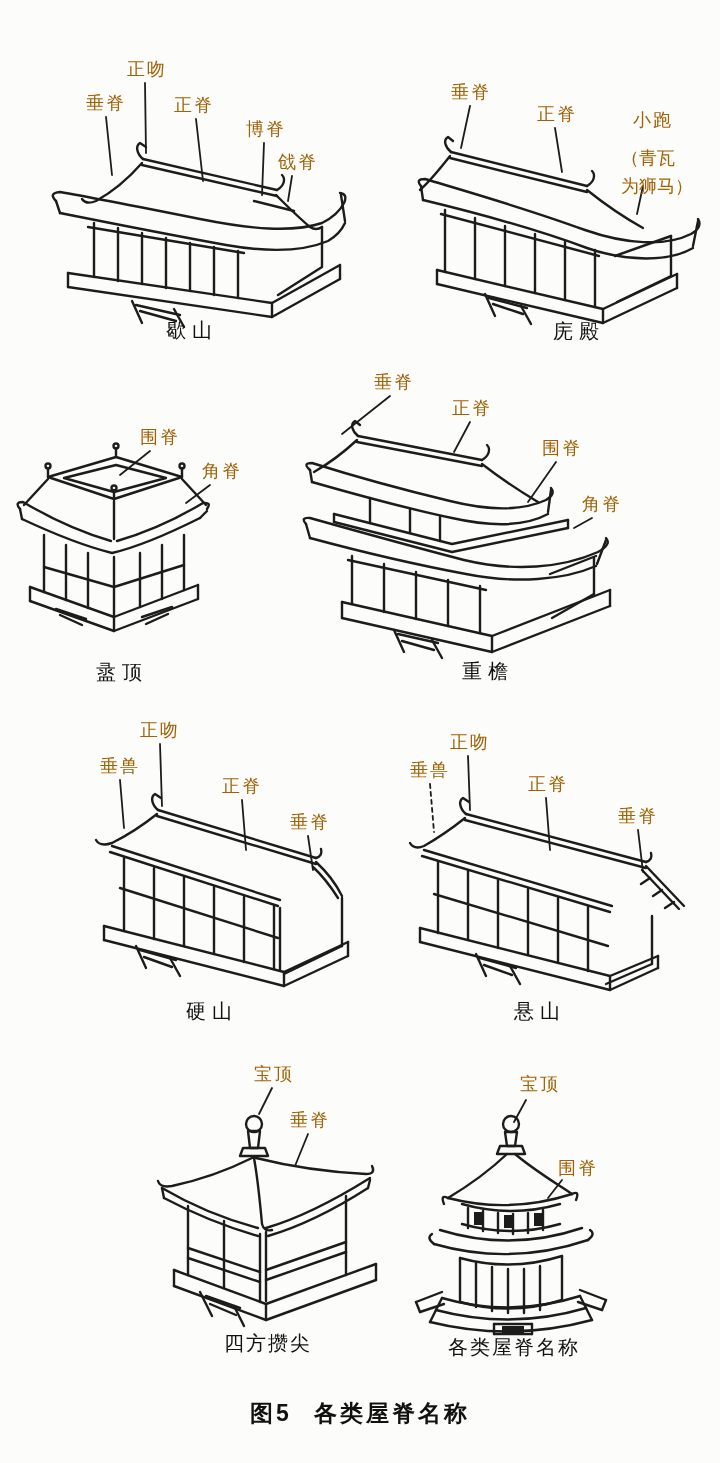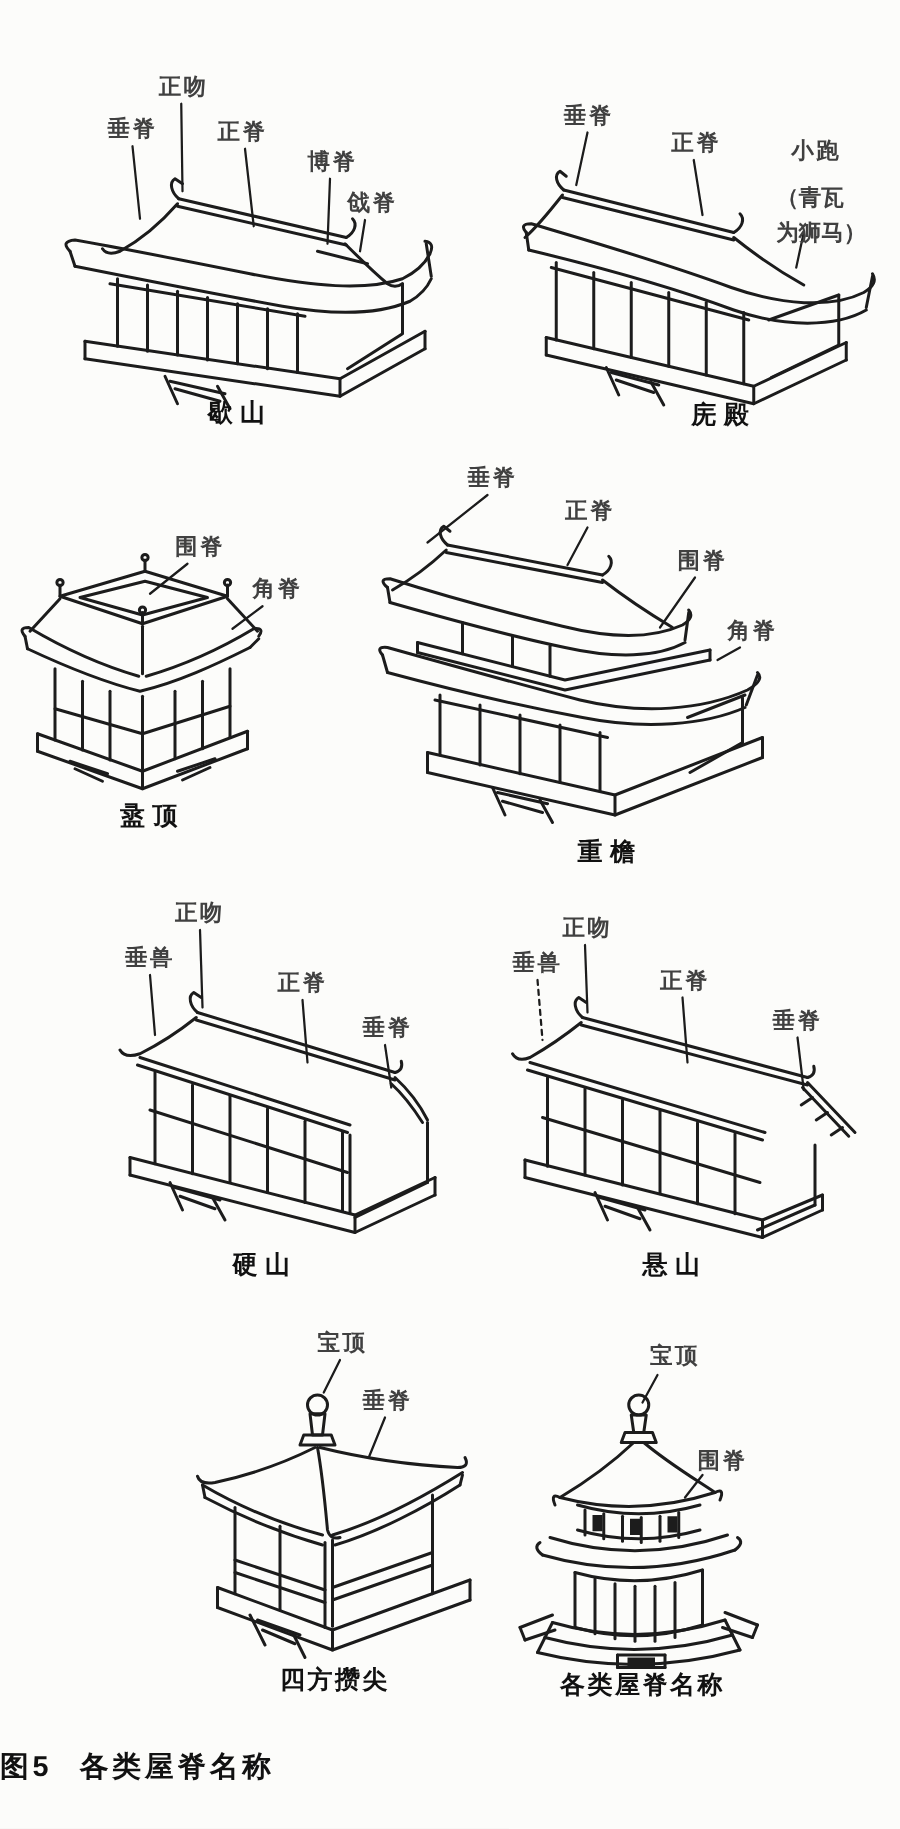--- a/index.html
+++ b/index.html
@@ -5,24 +5,24 @@
   *{margin:0;padding:0;box-sizing:border-box}
   html,body{width:720px}
   body{height:1463px;background:#e9e9e6;font-family:"Liberation Sans","DejaVu Sans",sans-serif}
   #page{position:relative;width:720px;height:1463px;background:#fcfcfa;color:#161616;overflow:hidden}
   .panel{position:absolute}
   .panel svg{position:absolute;left:0;top:0;width:100%;height:100%}
   .ink path,.ink circle{fill:none;stroke:#1c1c1c;stroke-width:2.4;stroke-linecap:round;stroke-linejoin:round}
   .ink .fill{fill:#1c1c1c;stroke:none}
   .leader path{fill:none;stroke:#1c1c1c;stroke-width:1.8;stroke-linecap:round}
   .leader .dash{stroke-dasharray:4 4}
-  .lbl{position:absolute;font-weight:bold;font-size:18px;letter-spacing:2px;white-space:nowrap;line-height:1.15;color:#404040}
-  .cap{position:absolute;font-weight:bold;font-size:20px;letter-spacing:6px;white-space:nowrap;color:#111}
+  .lbl{position:absolute;font-weight:normal;font-size:18px;letter-spacing:2px;white-space:nowrap;line-height:1.15;color:#a16207}
+  .cap{position:absolute;font-weight:normal;font-size:20px;letter-spacing:6px;white-space:nowrap;color:#111}
   .cap.tight{letter-spacing:2px}
-  .figcap{position:absolute;top:1398px;left:0;width:100%;text-align:left;font-weight:bold;font-size:23px;letter-spacing:3px;color:#111}
+  .figcap{position:absolute;top:1398px;left:0;width:100%;text-align:center;font-weight:bold;font-size:23px;letter-spacing:3px;color:#111}
   .figcap .sp{margin-right:22px}
 </style>
 </head>
 <body>
 
 <div id="page">
 
   <div class="panel" style="left:40px;top:55px;width:320px;height:300px">
     <svg viewBox="0 0 320 300">
       <g class="leader">
@@ -158,21 +158,21 @@
           <path d="M104,202 L104,216"></path>
           <path d="M188,170 L188,184"></path>
         <path d="M46,194 L76,204"></path>
           <path d="M50,200 L72,210"></path>
           <path d="M132,202 L162,192"></path>
           <path d="M136,209 L158,199"></path>
       </g>
     </svg>
     <div class="lbl" style="left:130px;top:12px">围脊</div>
     <div class="lbl" style="left:192px;top:46px">角脊</div>
-    <div class="cap" style="left:86px;top:224px">盝顶</div>
+    <div class="cap" style="left:86px;top:244px">盝顶</div>
   </div>
 
   <div class="panel" style="left:300px;top:368px;width:420px;height:325px">
     <svg viewBox="0 0 420 325">
       <g class="leader">
         <path d="M90,28 L42,66"></path>
           <path d="M170,54 L154,84"></path>
           <path d="M256,94 L228,134"></path>
           <path d="M292,150 L274,160"></path>
       </g>
@@ -215,21 +215,21 @@
         <path d="M98,266 L138,275"></path>
           <path d="M102,273 L134,282"></path>
           <path d="M94,262 L104,284"></path>
           <path d="M132,272 L142,290"></path>
       </g>
     </svg>
     <div class="lbl" style="left:74px;top:4px">垂脊</div>
     <div class="lbl" style="left:152px;top:30px">正脊</div>
     <div class="lbl" style="left:242px;top:70px">围脊</div>
     <div class="lbl" style="left:282px;top:126px">角脊</div>
-    <div class="cap" style="left:162px;top:300px">重檐</div>
+    <div class="cap" style="left:162px;top:290px">重檐</div>
   </div>
 
   <div class="panel" style="left:80px;top:712px;width:285px;height:325px">
     <svg viewBox="0 0 285 325">
       <g class="leader">
         <path d="M80,32 L82,94"></path>
           <path d="M40,68 L44,116"></path>
           <path d="M162,88 L166,138"></path>
           <path d="M228,124 L233,158"></path>
       </g>

